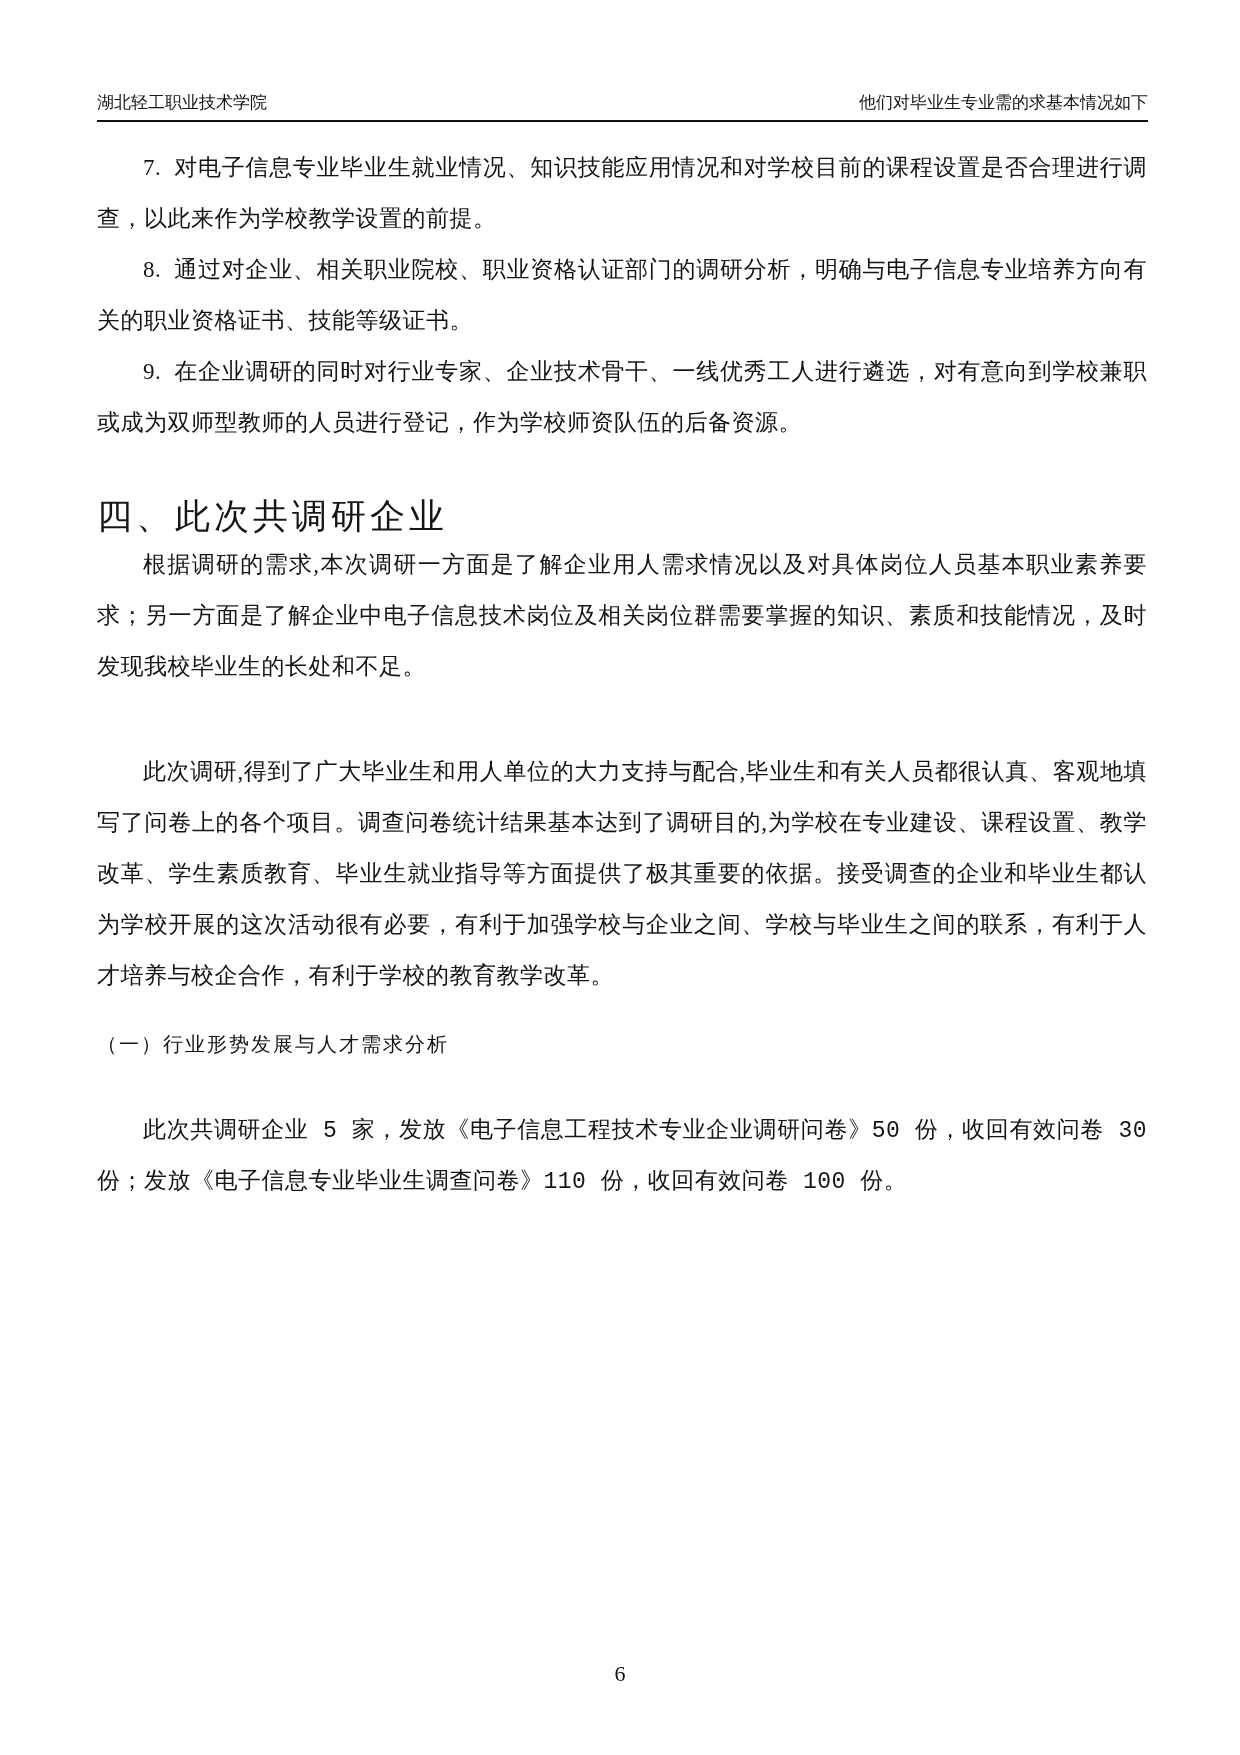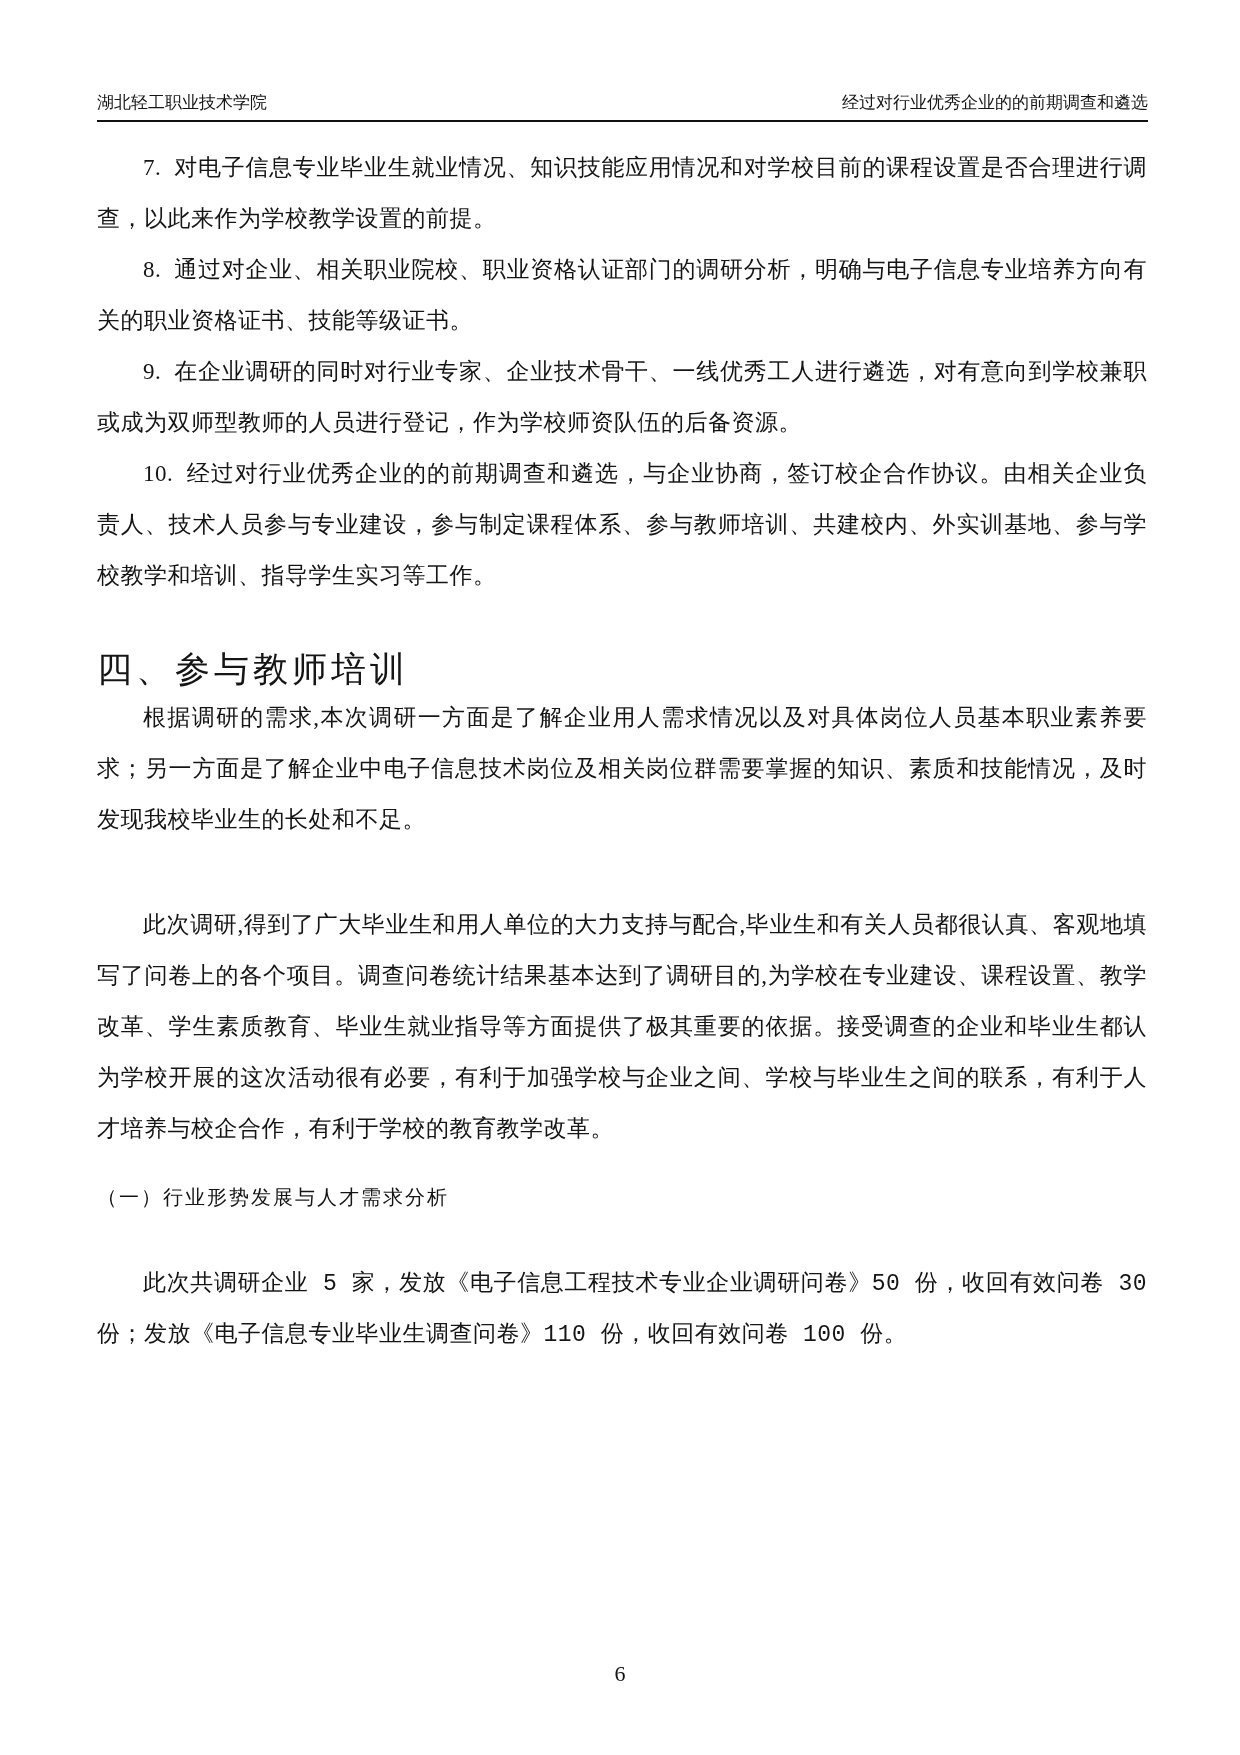--- a/index.html
+++ b/index.html
@@ -78,31 +78,30 @@
     line-height: 28px;
   }
 </style>
 </head>
 <body>
 
 <div class="page">
 
   <header class="page-header">
     <span>湖北轻工职业技术学院</span>
-    <span>经过对行业优秀企业的的前期调查和遴选</span>
+    <span>他们对毕业生专业需的求基本情况如下</span>
   </header>
 
   <main class="doc-body">
 
     <p class="para first">7.&nbsp; 对电子信息专业毕业生就业情况、知识技能应用情况和对学校目前的课程设置是否合理进行调查，以此来作为学校教学设置的前提。</p>
     <p class="para">8.&nbsp; 通过对企业、相关职业院校、职业资格认证部门的调研分析，明确与电子信息专业培养方向有关的职业资格证书、技能等级证书。</p>
     <p class="para">9.&nbsp; 在企业调研的同时对行业专家、企业技术骨干、一线优秀工人进行遴选，对有意向到学校兼职或成为双师型教师的人员进行登记，作为学校师资队伍的后备资源。</p>
-    <p class="para">10.&nbsp; 经过对行业优秀企业的的前期调查和遴选，与企业协商，签订校企合作协议。由相关企业负责人、技术人员参与专业建设，参与制定课程体系、参与教师培训、共建校内、外实训基地、参与学校教学和培训、指导学生实习等工作。</p>
 
-    <h1 class="section-heading">四、参与教师培训</h1>
+    <h1 class="section-heading">四、此次共调研企业</h1>
 
     <p class="para">根据调研的需求,本次调研一方面是了解企业用人需求情况以及对具体岗位人员基本职业素养要求；另一方面是了解企业中电子信息技术岗位及相关岗位群需要掌握的知识、素质和技能情况，及时发现我校毕业生的长处和不足。</p>
     <p class="para after-heading">此次调研,得到了广大毕业生和用人单位的大力支持与配合,毕业生和有关人员都很认真、客观地填写了问卷上的各个项目。调查问卷统计结果基本达到了调研目的,为学校在专业建设、课程设置、教学改革、学生素质教育、毕业生就业指导等方面提供了极其重要的依据。接受调查的企业和毕业生都认为学校开展的这次活动很有必要，有利于加强学校与企业之间、学校与毕业生之间的联系，有利于人才培养与校企合作，有利于学校的教育教学改革。</p>
 
     <h2 class="subsection-heading">（一）行业形势发展与人才需求分析</h2>
 
     <p class="para after-subheading">此次共调研企业 5 家，发放《电子信息工程技术专业企业调研问卷》50 份，收回有效问卷 30 份；发放《电子信息专业毕业生调查问卷》110 份，收回有效问卷 100 份。</p>
 
   </main>
 

